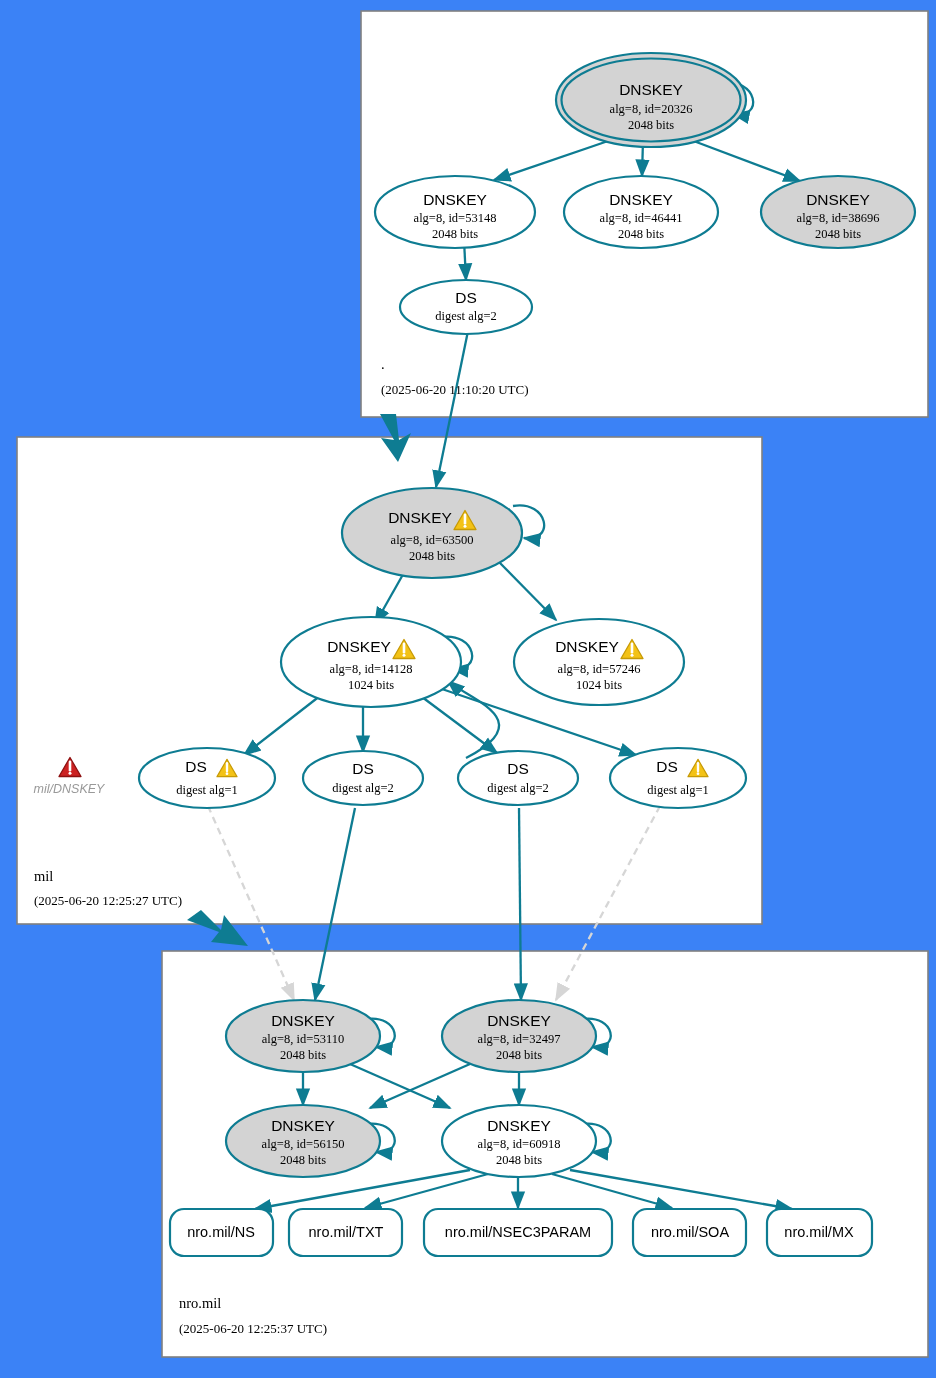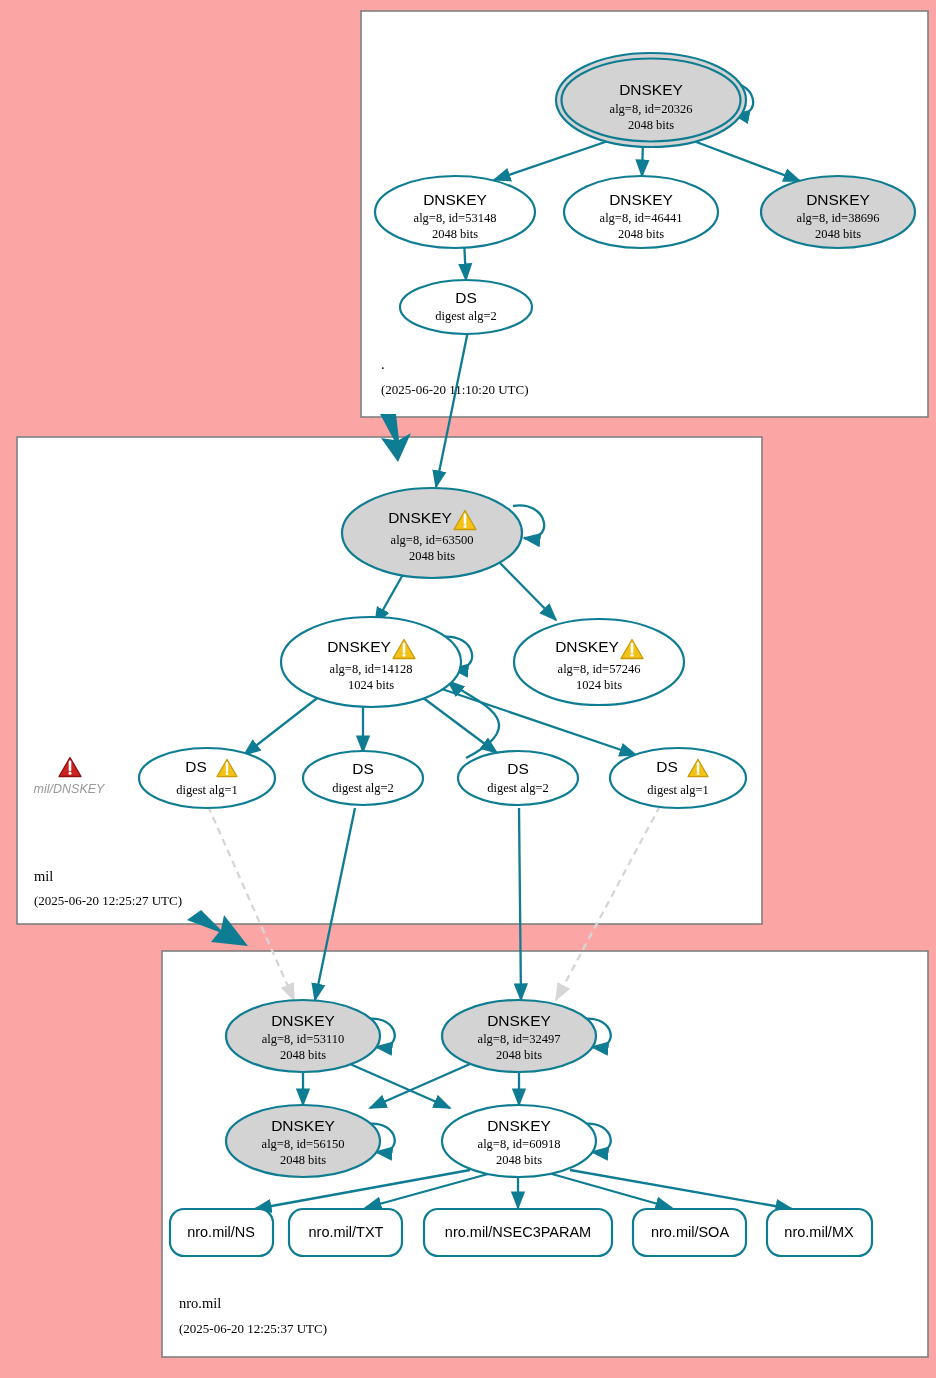--- a/index.html
+++ b/index.html
@@ -11,21 +11,21 @@
   body {
     font-family: "Liberation Sans", sans-serif;
     width: 936px;
     height: 1378px;
     overflow: hidden;
   }
   #canvas {
     position: relative;
     width: 936px;
     height: 1378px;
-    background: #fca5a5;
+    background: #3b82f6;
   }
   #graph-svg {
     position: absolute;
     left: 0;
     top: 0;
     width: 936px;
     height: 1378px;
   }
   .zone-box {
     fill: #ffffff;

